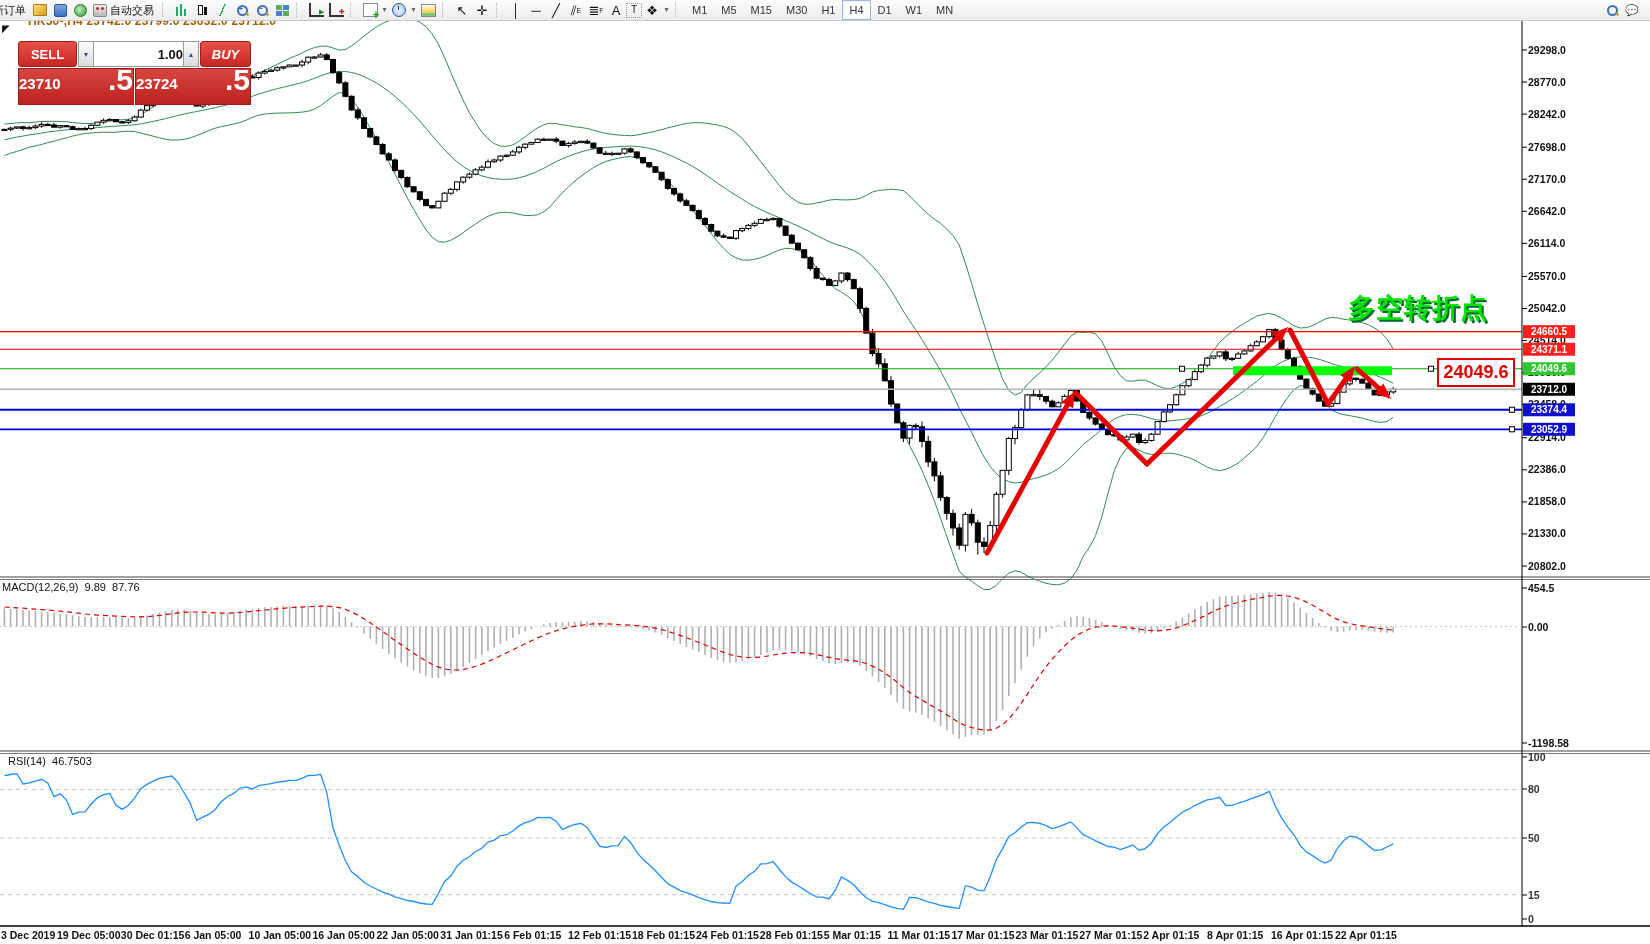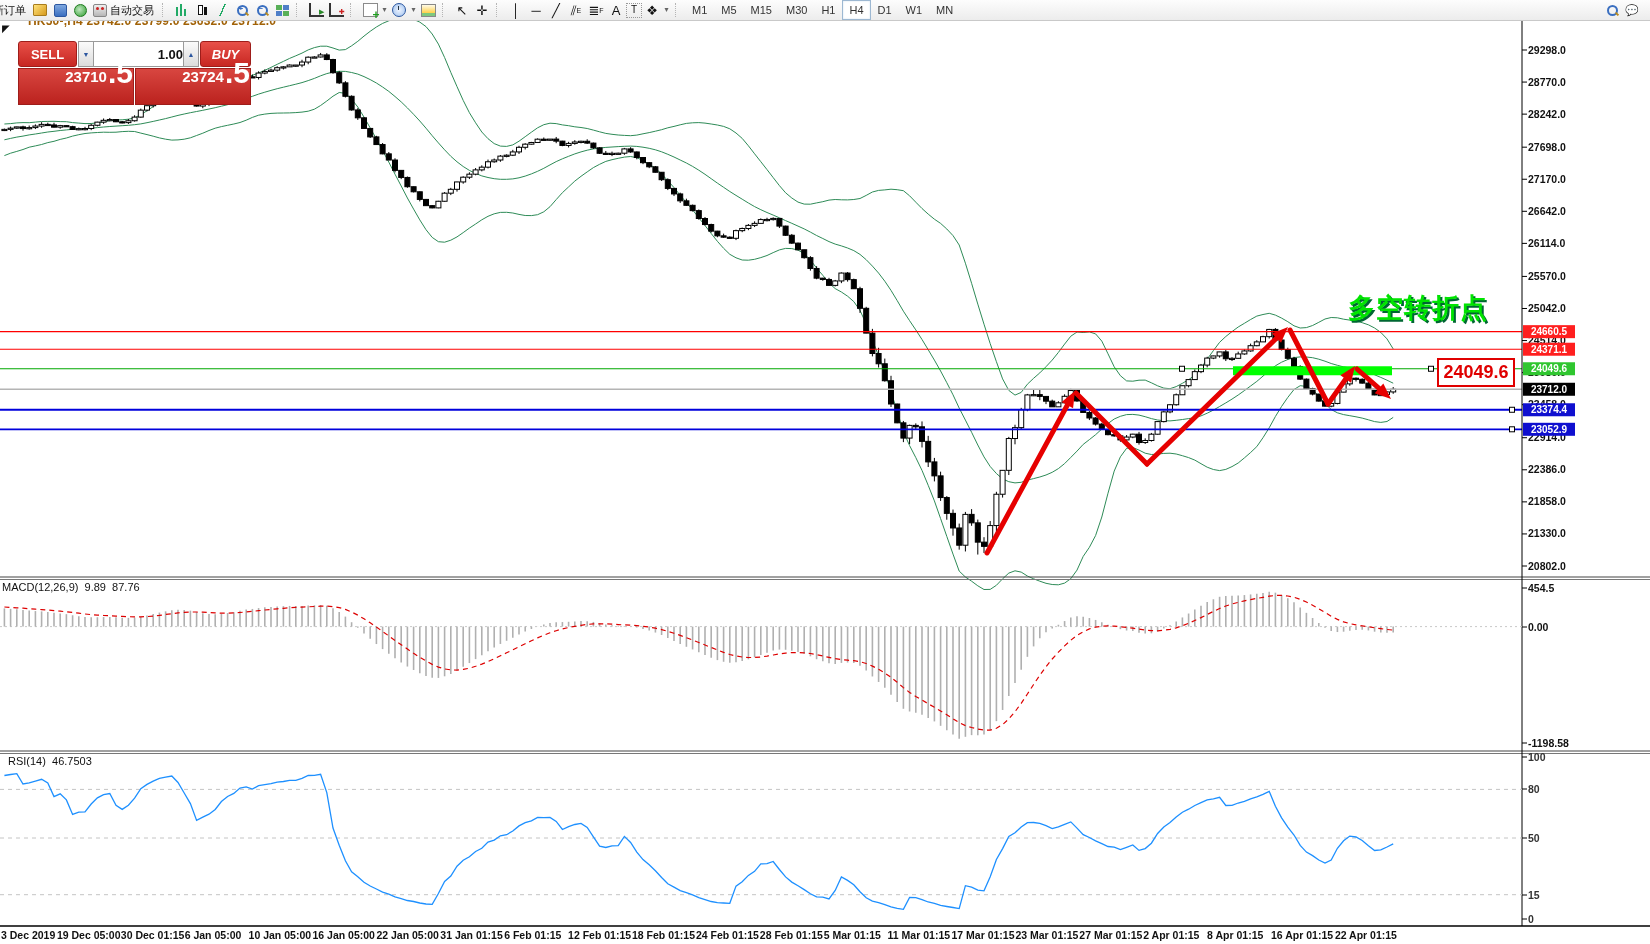--- a/index.html
+++ b/index.html
@@ -61,21 +61,21 @@
      color:#fff;display:flex;align-items:center;justify-content:center;font-size:13px;}
   .tp-sell{width:57px;}
   .tp-buy{width:49px;font-style:italic;}
   .vol-wrap{flex:1;display:flex;margin:0 1px;}
   .spin{width:14px;background:linear-gradient(#fbfbfb,#dcdcdc);border:1px solid #9a9a9a;color:#2c57a0;
      font-size:7px;display:flex;align-items:center;justify-content:center;}
   .vol{flex:1;border:1px solid #9a9a9a;border-left:none;border-right:none;background:#fff;color:#111;
      font-size:13px;display:flex;align-items:center;justify-content:flex-end;}
   .tp-row2{display:flex;height:37px;margin-top:1px;}
   .px-box{background:linear-gradient(#d84640,#bb221e);border:1px solid #9e1d1a;color:#fff;flex:1;
-     display:flex;align-items:flex-end;justify-content:flex-end;padding-bottom:17px;}
+     display:flex;align-items:flex-end;justify-content:space-between;padding-bottom:10px;}
   .px-box+.px-box{margin-left:1px;}
   .px-main{font-size:15px;line-height:20px;}
   .px-big{font-size:30px;line-height:28px;margin-left:1px;}
   
   .cn-note{left:1348px;top:290px;width:170px;font-size:27px;font-weight:bold;color:#00e400;
      text-shadow:2px 2px 0 #063;letter-spacing:1px;white-space:nowrap;z-index:22;}
   .callout{left:1437px;top:358px;width:74px;height:25px;border:2px solid #e00000;background:#fff;
      color:#e00000;font-size:18px;font-weight:bold;display:flex;align-items:center;justify-content:center;z-index:22;}
   .ind-label{font-size:11px;color:#111;z-index:15;}
   .ind-label b{font-weight:normal;}

